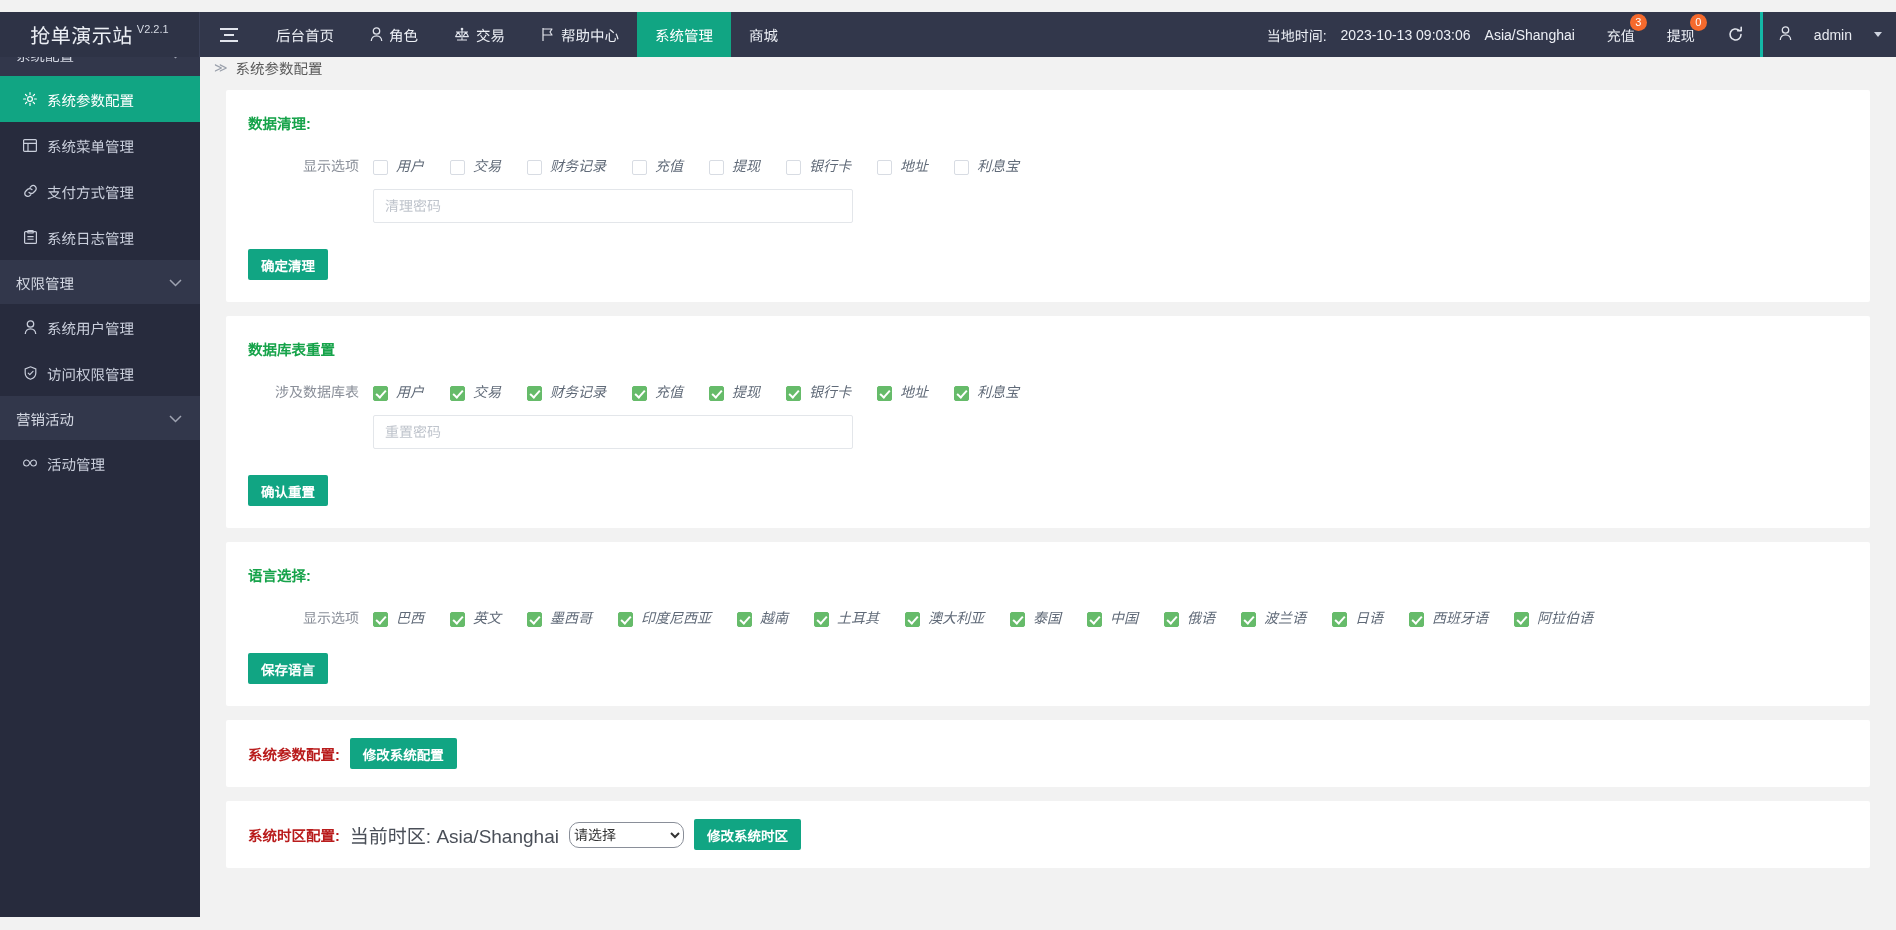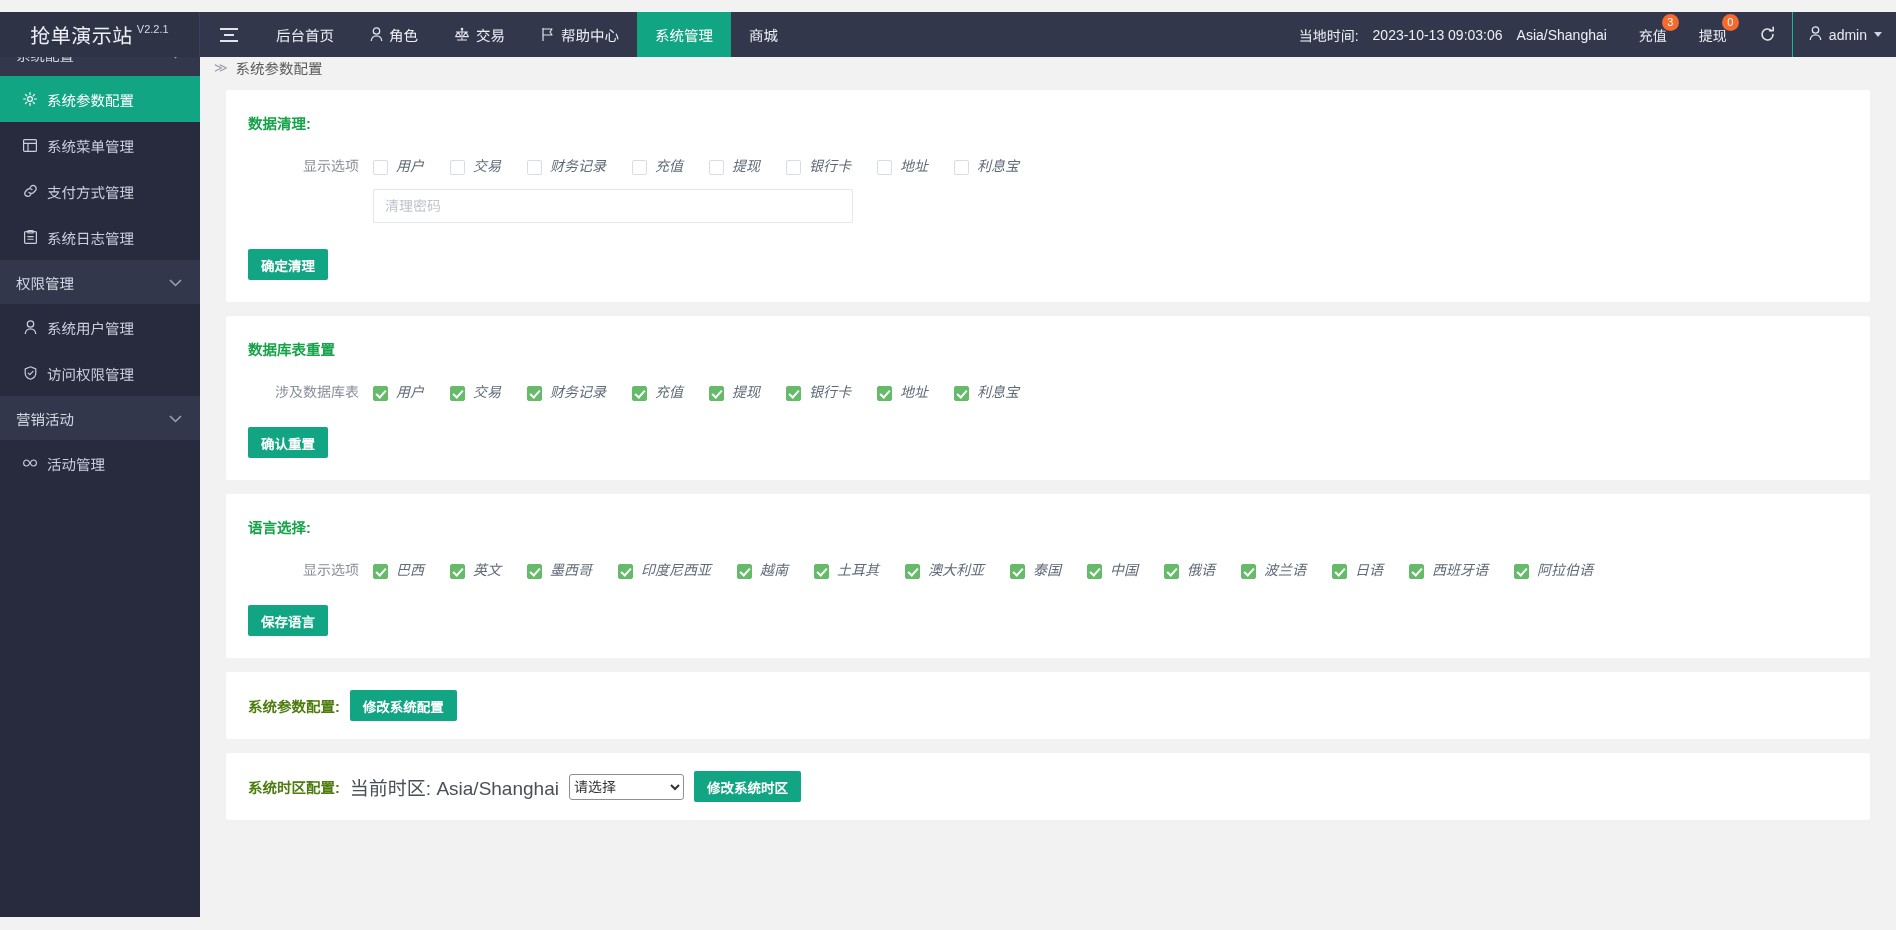--- a/index.html
+++ b/index.html
@@ -63,23 +63,23 @@
     font-size: 14px; color: #eceff5; cursor: pointer; white-space: nowrap;
   }
   .badge {
     position: absolute; top: 2px; right: 4px;
     min-width: 17px; height: 17px; line-height: 17px;
     border-radius: 9px; background: #f56a2d; color: #fff;
     font-size: 11px; text-align: center; padding: 0 4px;
   }
   .refresh { display: flex; align-items: center; padding: 0 16px; cursor: pointer; }
   .user-box {
-    display: flex; align-items: center; gap: 7px;
+    display: flex; align-items: center; gap: 22px;
     padding: 0 14px 0 16px; cursor: pointer;
-    border-left: 1px solid #14b8a6;
+    border-left: 3px solid #14b8a6;
   }
   .caret-d { width: 0; height: 0; border-left: 4px solid transparent; border-right: 4px solid transparent; border-top: 5px solid #cfd4e0; }
 
   
   .sidebar {
     position: absolute; top: 32px; left: 0;
     width: 200px; height: 885px;
     background: #272b3d;
     overflow: hidden;
   }
@@ -168,26 +168,26 @@
     border: none; border-radius: 2px;
     font-size: 13.5px; font-family: "Liberation Sans", sans-serif;
     cursor: pointer; font-weight: bold;
   }
   .btn-row { margin-top: 26px; margin-left: 0; }
 
   .inline-card {
     display: flex; align-items: center; gap: 10px;
   }
   .inline-title {
-    color: #4d7c0f; font-weight: bold; font-size: 14.5px; white-space: nowrap;
+    color: #b91c1c; font-weight: bold; font-size: 14.5px; white-space: nowrap;
   }
   .tz-now { color: #4a4f58; font-size: 19px; white-space: nowrap; }
   .tz-select {
     height: 26px; width: 115px;
-    border: 1px solid #8a8f99; border-radius: 3px;
+    border: 1px solid #8a8f99; border-radius: 10px;
     background: #fff; font-size: 14px; color: #333;
     font-family: "Liberation Sans", sans-serif;
   }
 </style>
 </head>
 <body>
 
 <div class="app">
 
   <div class="topbar">
@@ -469,20 +469,24 @@
                 <span class="cb on"></span>
                 <span class="cb-label">地址</span>
               </label>
             <label class="cb-opt">
                 <span class="cb on"></span>
                 <span class="cb-label">利息宝</span>
               </label>
           </div>
         </div>
 
+        <div class="form-row">
+          <div class="form-label"></div>
+          <input class="txt-input" type="text" placeholder="重置密码" style="">
+        </div>
 
         <div class="btn-row">
           <button class="btn">确认重置</button>
         </div>
       </div>
 
       <div class="card">
         <div class="sec-title">语言选择:</div>
 
         <div class="form-row">

